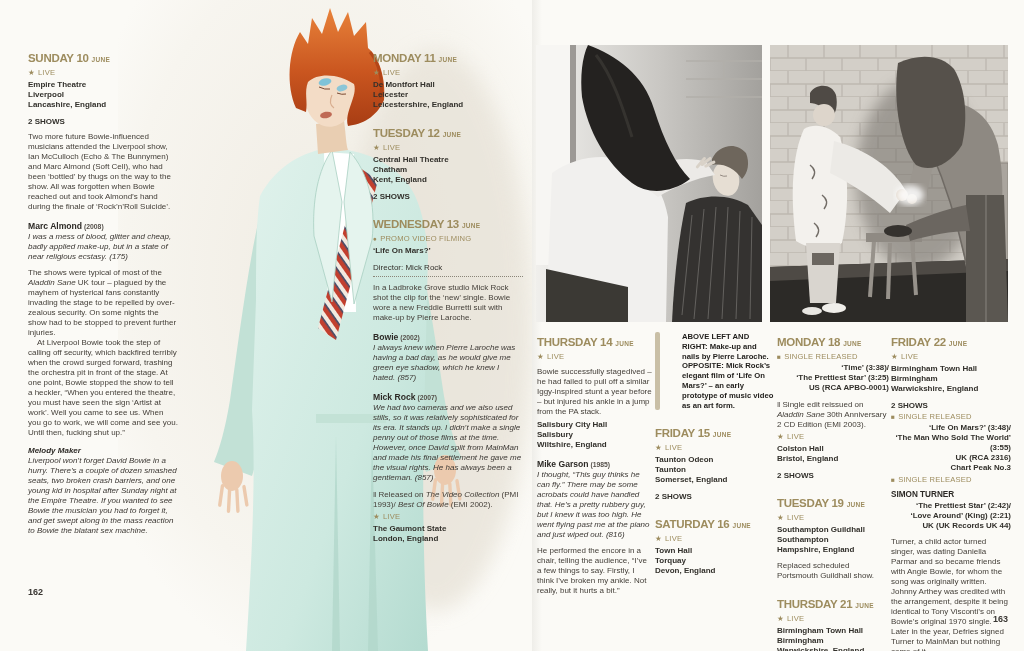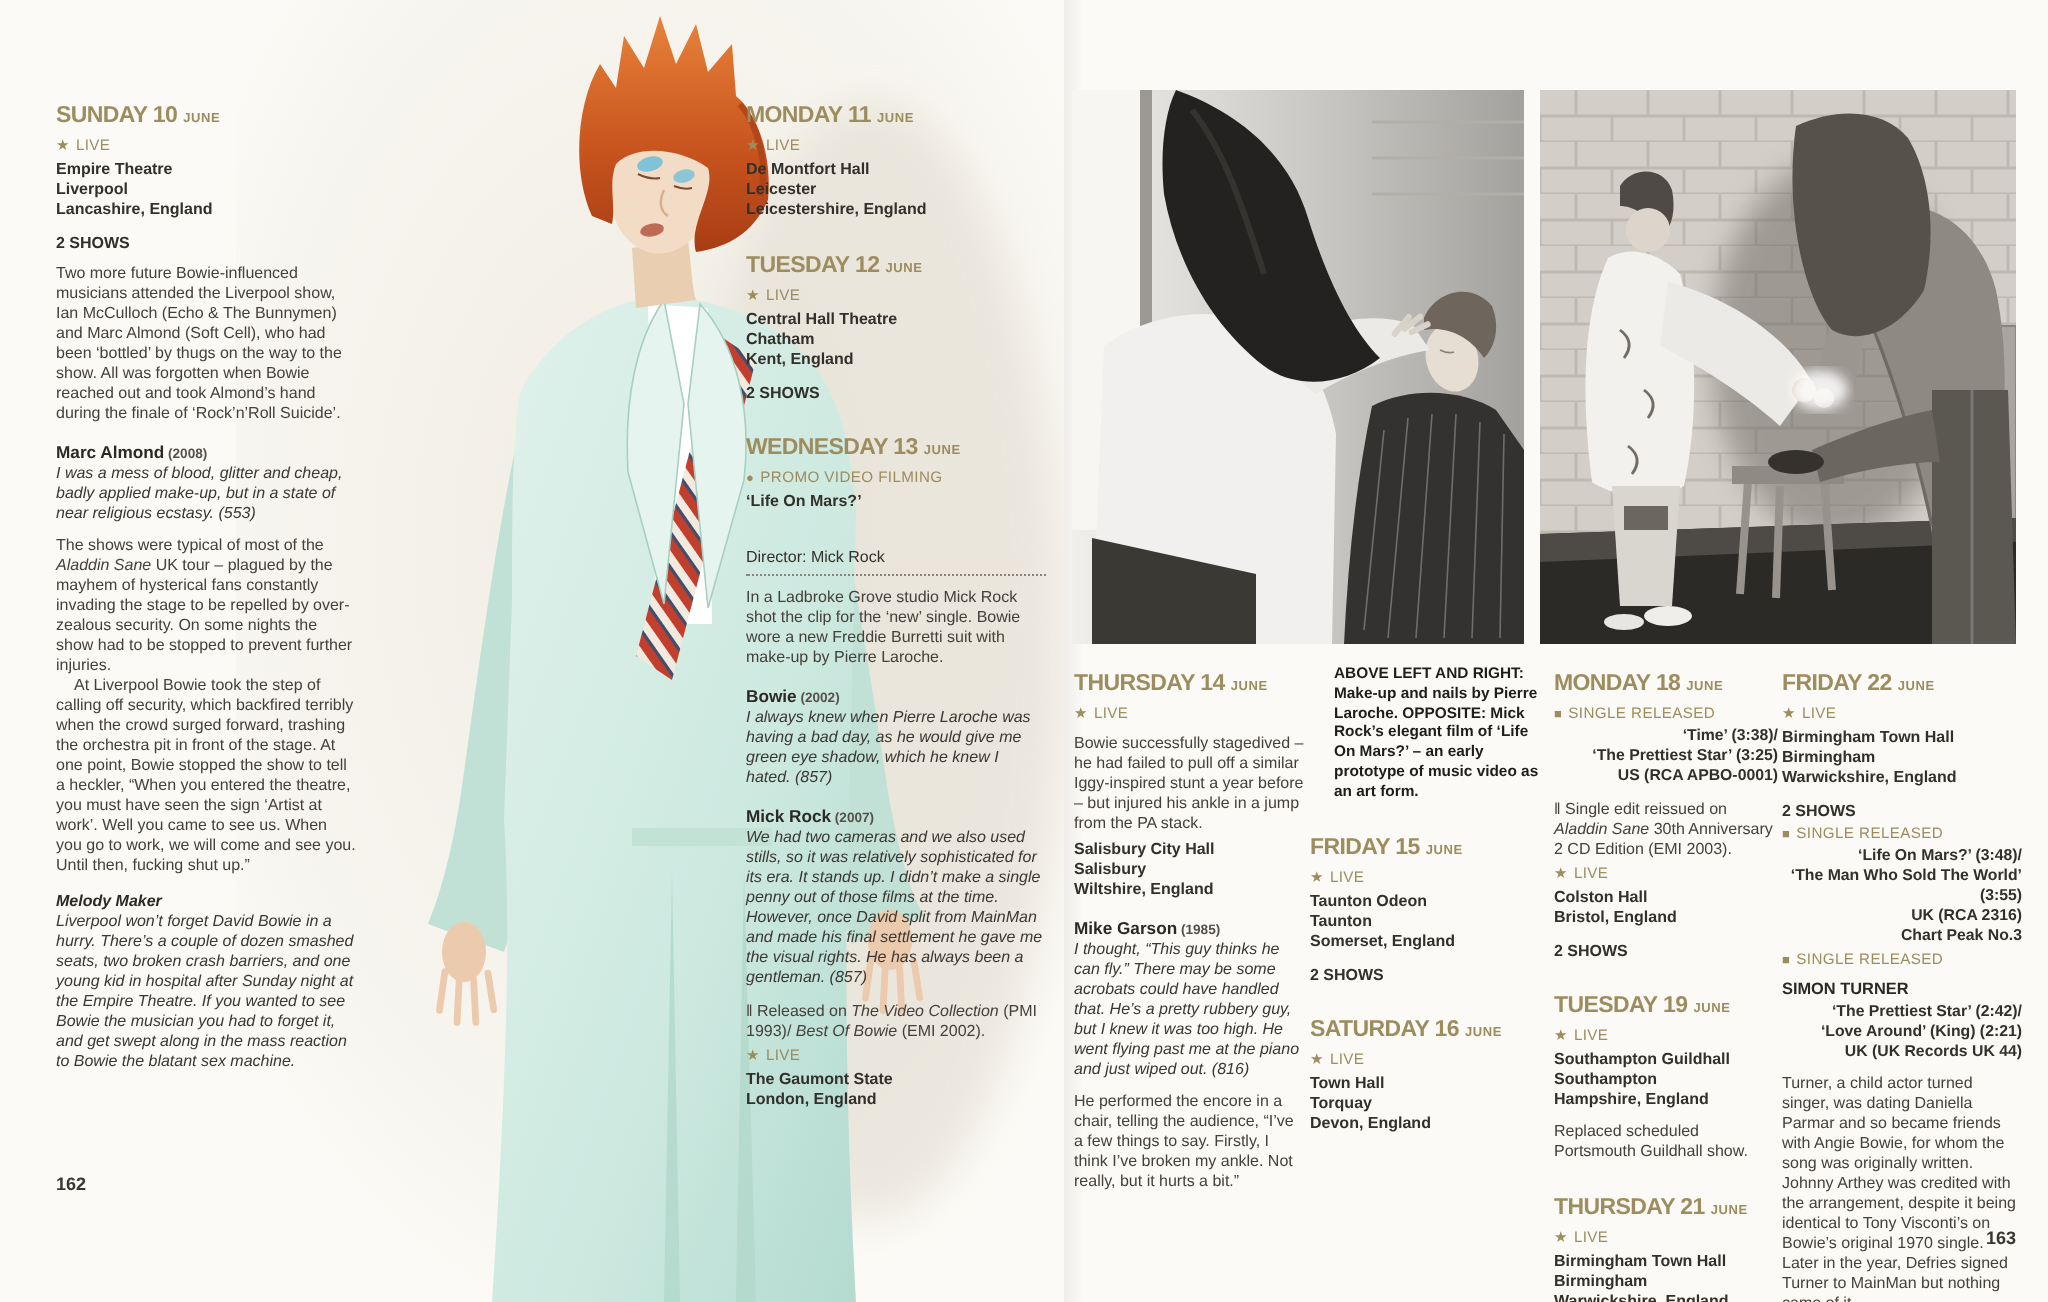--- a/index.html
+++ b/index.html
@@ -21,22 +21,22 @@
   .para.indent{margin-top:0;text-indent:9px;}
   .qhead{margin-top:9px;font-size:8.6px;color:#2d2a26;}
   .qhead b{font-weight:bold;}
   .qhead .yr{font-size:6.8px;font-weight:bold;color:#55504a;}
   .quote{margin-top:1px;font-size:8px;line-height:10px;font-style:italic;color:#3b3733;}
   .source{margin-top:8px;font-size:8px;font-weight:bold;font-style:italic;color:#2d2a26;}
   .release{margin-top:2px;}
   .release .rline{font-weight:bold;font-size:7.9px;line-height:10px;color:#32302b;text-align:right;}
   .boldline{margin-top:6px;font-weight:bold;font-size:8.2px;color:#2d2a26;}
   .note{margin-top:7px;font-size:8px;line-height:10px;}
-  .director{margin-top:18px;font-size:8px;color:#33302b;padding-bottom:4px;border-bottom:1px dotted #8a8578;}
-  .caption{display:flex;gap:7px;margin-top:0;align-items:center;}
+  .director{margin-top:7px;font-size:8px;color:#33302b;padding-bottom:4px;border-bottom:1px dotted #8a8578;}
+  .caption{display:flex;gap:22px;margin-top:0;}
   .capbar{flex:0 0 5px;width:5px;background:#c9bfa6;border-radius:2px;}
   .captxt{font-weight:bold;font-size:7.7px;line-height:9.8px;color:#1f1d1a;}
   .pagenum{position:absolute;z-index:3;font-size:9px;font-weight:bold;color:#3a3733;}
   .photo{position:absolute;z-index:2;}
   #gutter{position:absolute;left:520px;top:0;width:22px;height:651px;z-index:1;
     background:linear-gradient(to right,rgba(0,0,0,0),rgba(60,55,45,.07) 50%,rgba(0,0,0,0));}
   i{font-style:italic;}
 </style>
 </head>
 <body>
@@ -230,21 +230,21 @@
       <div class="blk date"><span class="day">SUNDAY 10</span><span class="mon">JUNE</span></div>
       <div class="blk live"><span class="glyph">★</span><span class="lab">LIVE</span></div>
       <div class="blk venue">
         <div class="vline">Empire Theatre</div>
         <div class="vline">Liverpool</div>
         <div class="vline">Lancashire, England</div>
       </div>
       <div class="blk shows">2 SHOWS</div>
       <div class="blk para">Two more future Bowie-influenced musicians attended the Liverpool show, Ian McCulloch (Echo &amp; The Bunnymen) and Marc Almond (Soft Cell), who had been ‘bottled’ by thugs on the way to the show. All was forgotten when Bowie reached out and took Almond’s hand during the finale of ‘Rock’n’Roll Suicide’.</div>
       <div class="blk qhead"><b>Marc Almond</b><span class="yr"> (2008)</span></div>
-      <div class="blk quote">I was a mess of blood, glitter and cheap, badly applied make-up, but in a state of near religious ecstasy. (553)</div>
+      <div class="blk quote">I was a mess of blood, glitter and cheap, badly applied make-up, but in a state of near religious ecstasy. (175)</div>
       <div class="blk para">The shows were typical of most of the <i>Aladdin Sane</i> UK tour – plagued by the mayhem of hysterical fans constantly invading the stage to be repelled by over-zealous security. On some nights the show had to be stopped to prevent further injuries.</div>
       <div class="blk para indent">At Liverpool Bowie took the step of calling off security, which backfired terribly when the crowd surged forward, trashing the orchestra pit in front of the stage. At one point, Bowie stopped the show to tell a heckler, “When you entered the theatre, you must have seen the sign ‘Artist at work’. Well you came to see us. When you go to work, we will come and see you. Until then, fucking shut up.”</div>
       <div class="blk source">Melody Maker</div>
       <div class="blk quote">Liverpool won’t forget David Bowie in a hurry. There’s a couple of dozen smashed seats, two broken crash barriers, and one young kid in hospital after Sunday night at the Empire Theatre. If you wanted to see Bowie the musician you had to forget it, and get swept along in the mass reaction to Bowie the blatant sex machine.</div>
     </div>
   <div class="col" style="left:373px;top:48px;width:150px;">
       <div class="blk date"><span class="day">MONDAY 11</span><span class="mon">JUNE</span></div>
       <div class="blk live"><span class="glyph">★</span><span class="lab">LIVE</span></div>
       <div class="blk venue">
         <div class="vline">De Montfort Hall</div>

